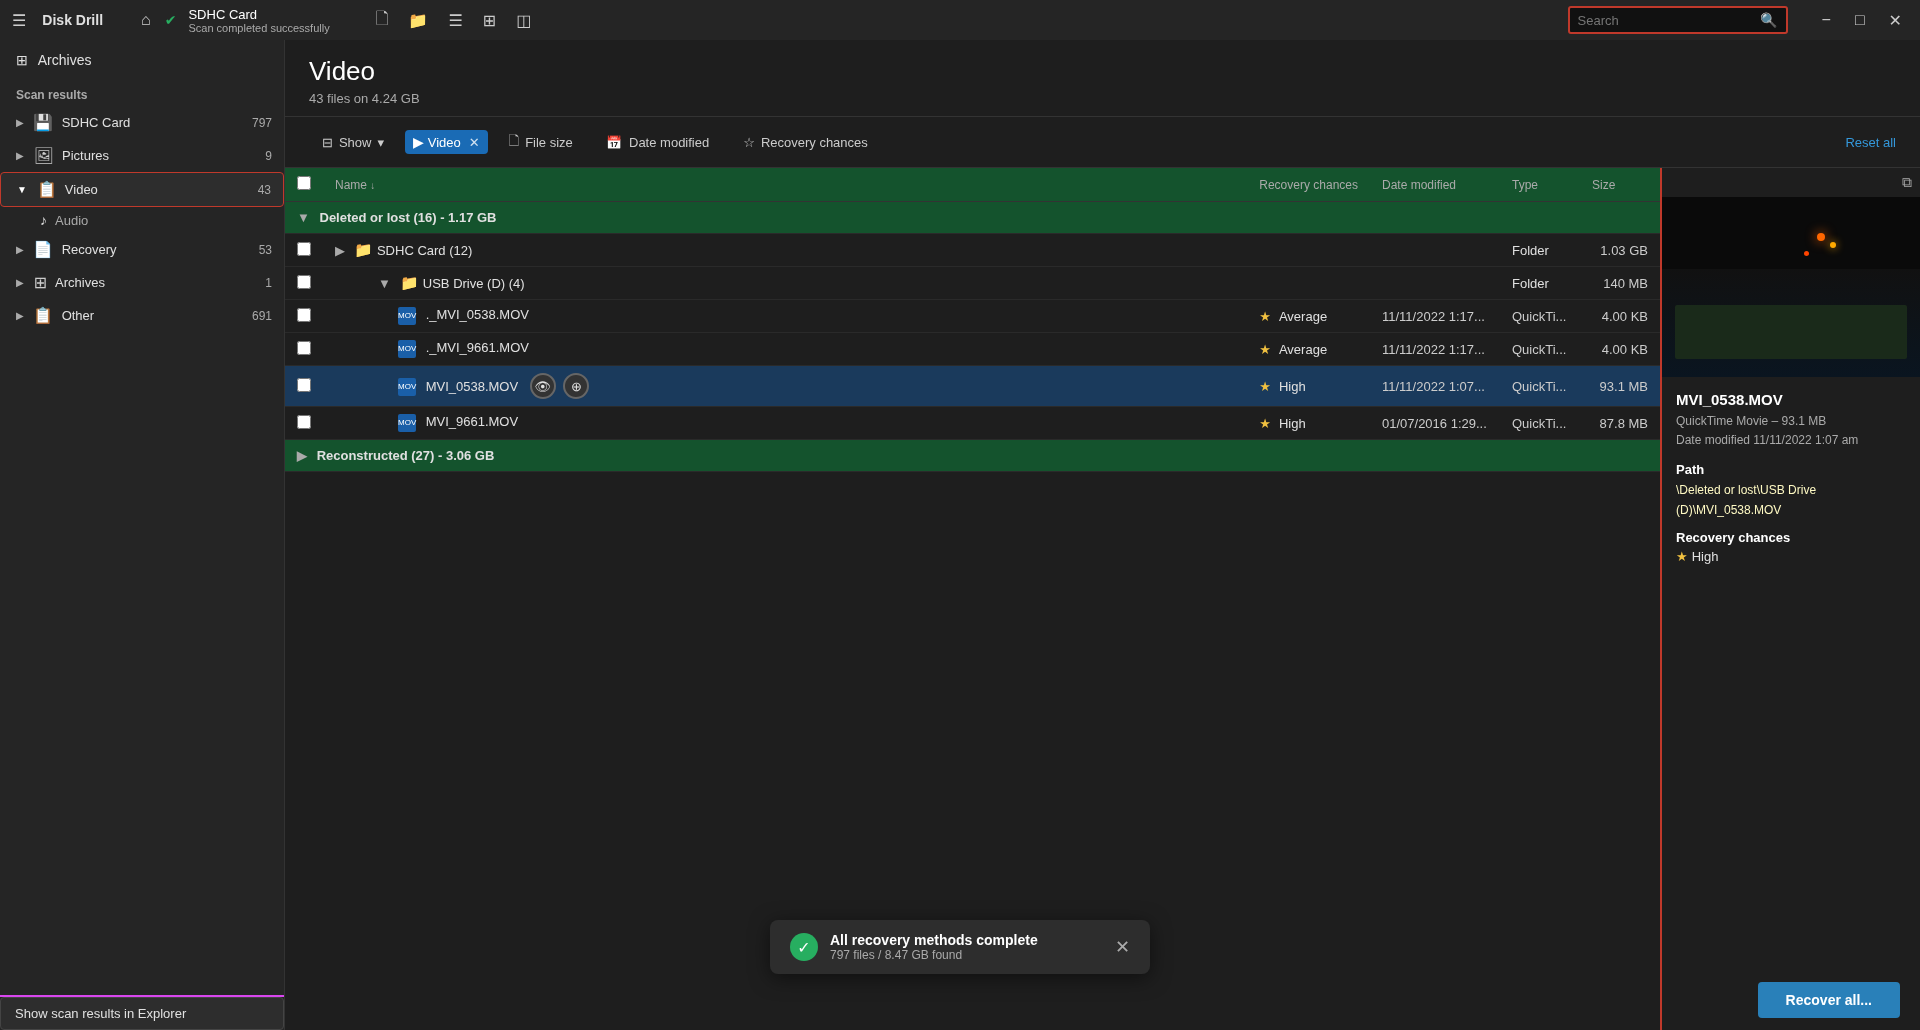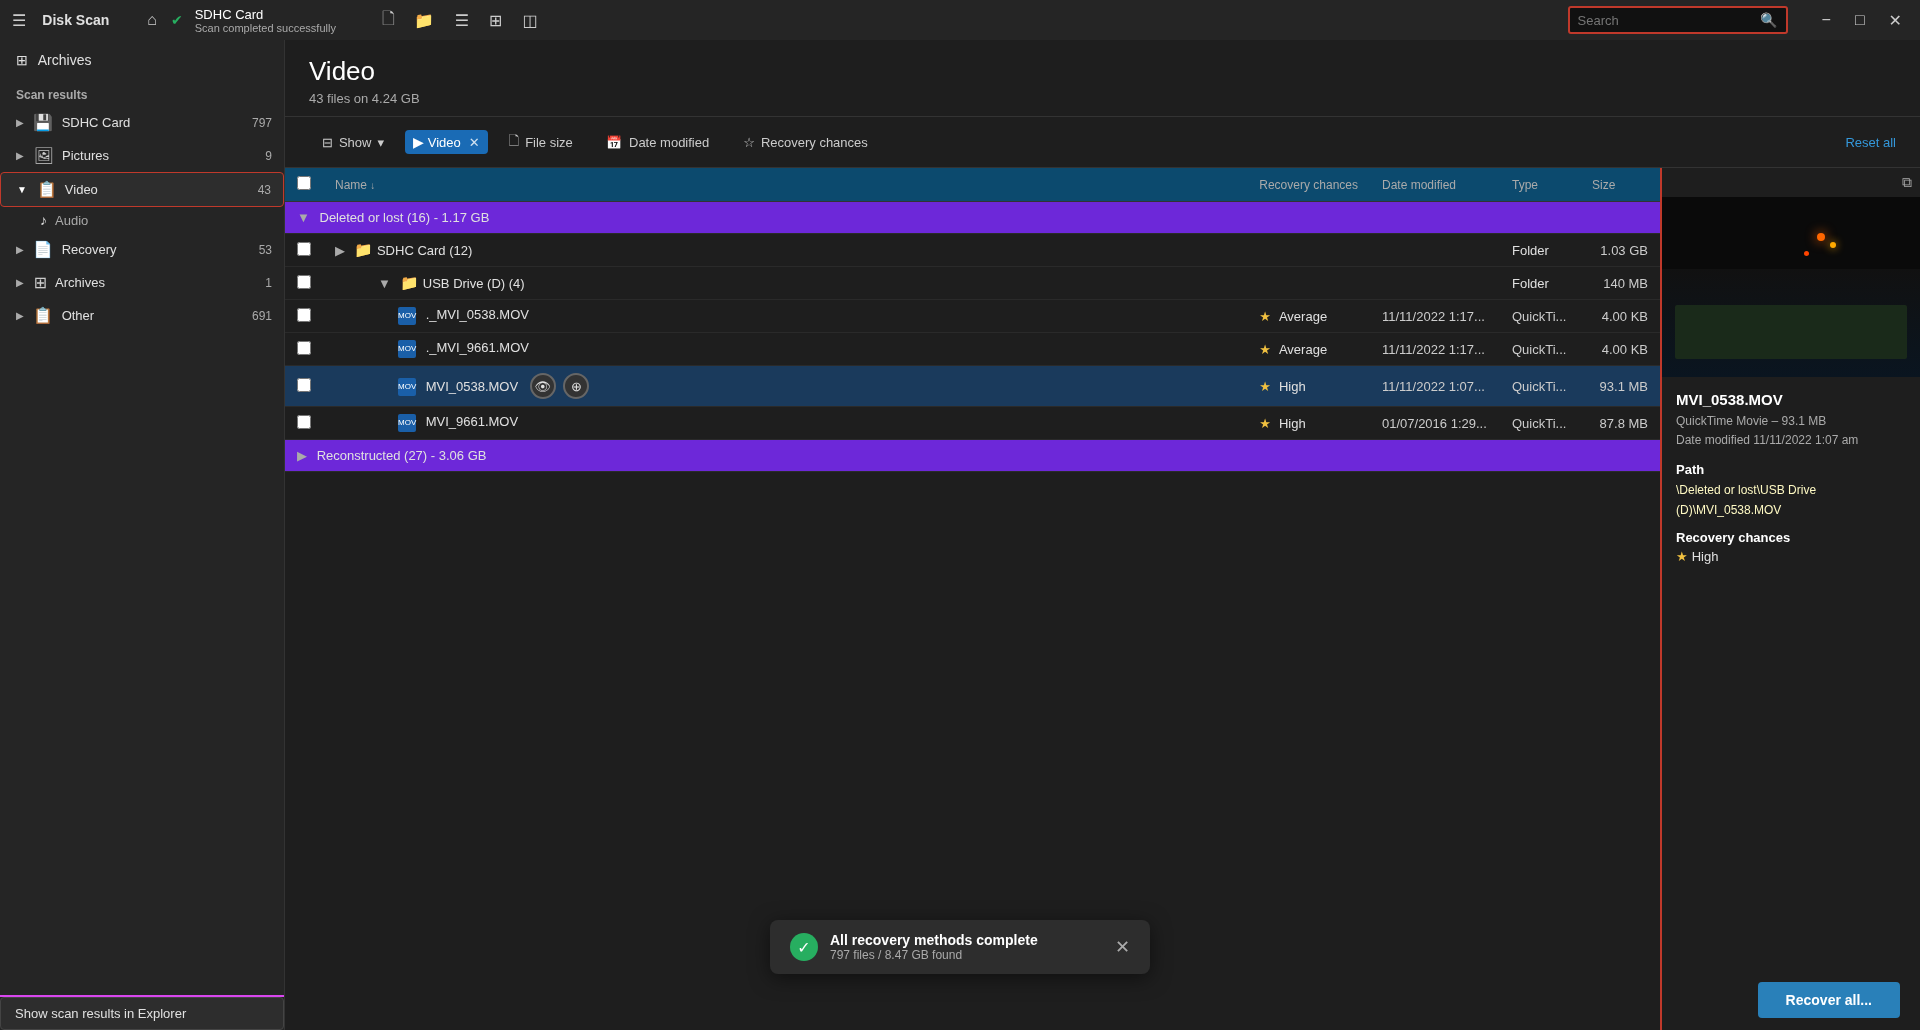--- a/index.html
+++ b/index.html
@@ -51,30 +51,30 @@
     .toolbar-btn { display: flex; align-items: center; gap: 6px; padding: 5px 12px; border-radius: 4px; cursor: pointer; background: transparent; border: 1px solid transparent; color: #ccc; font-size: 13px; }
     .toolbar-tag { display: flex; align-items: center; gap: 4px; background: #1a6bb5; border-radius: 4px; padding: 4px 8px; color: #fff; font-size: 13px; }
     .toolbar-tag .close-x { cursor: pointer; margin-left: 4px; opacity: 0.8; }
     .toolbar-spacer { flex: 1; }
     .reset-all-btn { color: #3498db; cursor: pointer; font-size: 13px; background: none; border: none; }
 
     
     .table-area { display: flex; flex: 1; overflow: hidden; }
     .table-container { flex: 1; overflow: auto; }
     .file-table { width: 100%; border-collapse: collapse; }
-    .file-table th { padding: 8px 12px; text-align: left; color: #aaa; font-weight: 500; font-size: 12px; border-bottom: 1px solid #333; background: #0c4a6e; position: sticky; top: 0; z-index: 1; white-space: nowrap; }
+    .file-table th { padding: 8px 12px; text-align: left; color: #aaa; font-weight: 500; font-size: 12px; border-bottom: 1px solid #333; background: #14532d; position: sticky; top: 0; z-index: 1; white-space: nowrap; }
     .file-table td { padding: 7px 12px; border-bottom: 1px solid #2a2a2a; white-space: nowrap; }
     .file-table tr.selected td { background: #1a3a5c; }
     .file-table .checkbox-cell { width: 30px; }
     .file-table .name-cell { max-width: 420px; overflow: hidden; text-overflow: ellipsis; }
     .file-table .recovery-cell { width: 120px; }
     .file-table .date-cell { width: 130px; color: #ccc; }
     .file-table .type-cell { width: 80px; color: #ccc; }
     .file-table .size-cell { width: 80px; color: #ccc; text-align: right; }
-    .group-header td { background: #6d28d9; font-weight: 400; color: #e0e0e0; padding: 8px 12px; }
+    .group-header td { background: #14532d; font-weight: 700; color: #e0e0e0; padding: 8px 12px; }
     .group-expand { color: #aaa; margin-right: 6px; cursor: pointer; }
     .folder-icon-sm { color: #e8a020; font-size: 15px; }
     .star-icon { color: #f0c040; margin-right: 4px; }
     .recovery-badge { display: flex; align-items: center; gap: 4px; }
     .action-icon-btn { background: #333; border-radius: 50%; width: 26px; height: 26px; display: flex; align-items: center; justify-content: center; cursor: pointer; border: 2px solid #666; }
 
     
     .preview-panel { width: 260px; background: #1e1e1e; border-left: 2px solid #c0392b; display: flex; flex-direction: column; overflow-y: auto; flex-shrink: 0; }
     .preview-panel-header { display: flex; justify-content: flex-end; padding: 6px 8px; }
     .preview-expand-btn { color: #aaa; cursor: pointer; font-size: 14px; }
@@ -102,21 +102,21 @@
     ::-webkit-scrollbar-thumb { background: #444; border-radius: 3px; }
 
     .indent1 { padding-left: 30px; }
     .checked-cb { accent-color: #2980b9; width: 14px; height: 14px; }
   </style>
 </head>
 <body>
 
 <div class="titlebar">
   <span class="titlebar-hamburger">☰</span>
-  <span class="titlebar-appname">Disk Scan</span>
+  <span class="titlebar-appname">Disk Drill</span>
 
   <div class="nav-icons" style="margin-left:16px;">
     <span class="nav-icon">⌂</span>
     <span style="color:#27ae60;font-size:14px;">✔</span>
     <div style="display:flex;flex-direction:column;margin-left:4px;">
       <span style="color:#fff;font-size:13px;font-weight:500;">SDHC Card</span>
       <span style="color:#aaa;font-size:11px;">Scan completed successfully</span>
     </div>
     <span style="width:24px;"></span>
     <span class="nav-icon">🗋</span>

